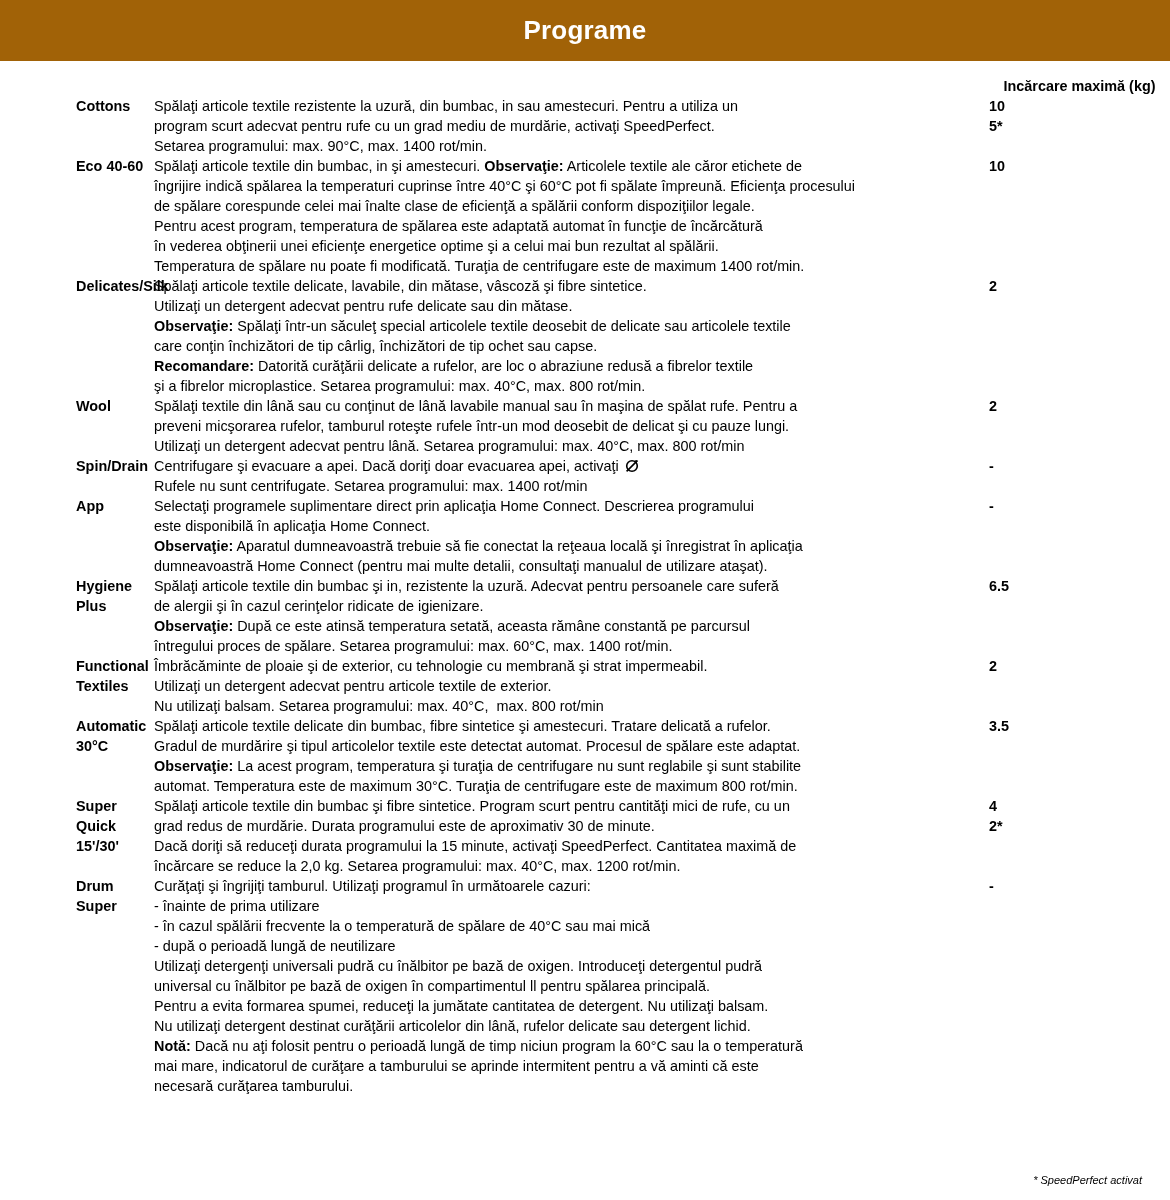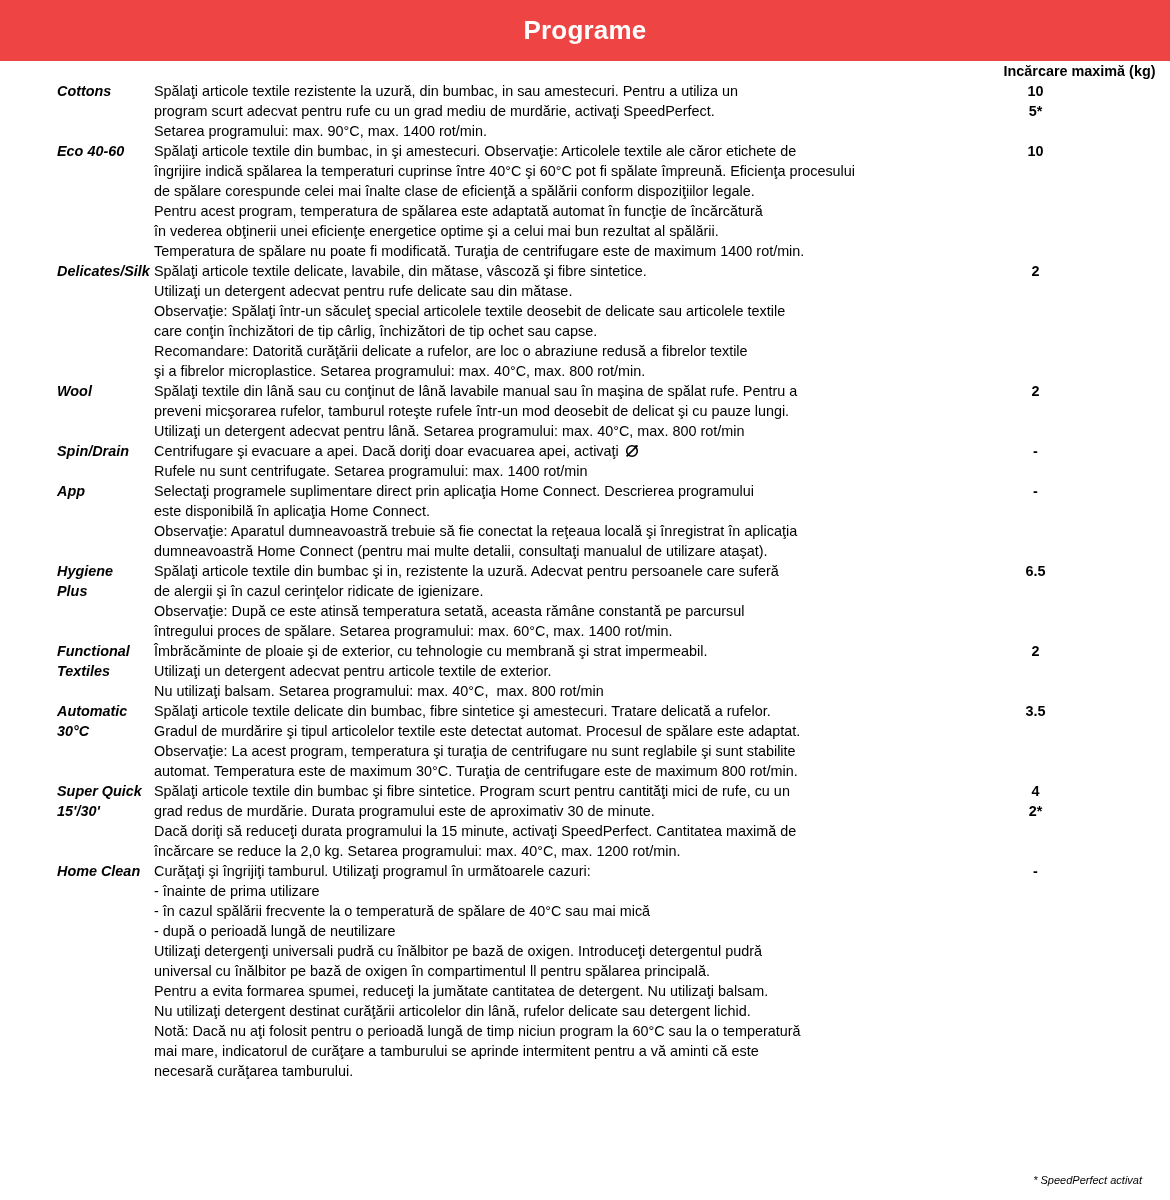--- a/index.html
+++ b/index.html
@@ -12,21 +12,21 @@
     height: 1200px;
     font-family: "Liberation Sans", sans-serif;
     color: #000000;
     overflow: hidden;
     position: relative;
   }
 
   
   #header-band {
     height: 61px;
-    background: #ef4444;
+    background: #a16207;
     display: flex;
     align-items: center;
     justify-content: center;
   }
   #page-title {
     color: #ffffff;
     font-size: 26px;
     font-weight: bold;
     letter-spacing: .2px;
   }
@@ -52,43 +52,43 @@
     vertical-align: top;
     font-size: 14.4px;
     line-height: 20px;
   }
 
   
   #load-header-row th {
     font-size: 14.4px;
     line-height: 20px;
     font-weight: bold;
+    padding-top: 15px;
     text-align: center;
   }
   #load-header-row th.spacer { font-weight: normal; }
 
   .cell-name {
     font-weight: bold;
-    padding-left: 57px;
+    padding-left: 76px;
     white-space: pre-line;
-    font-style: italic;
   }
   .cell-desc {
     padding-left: 8px;
     padding-right: 6px;
   }
   .cell-load {
-    text-align: center;
+    text-align: left;
     font-weight: bold;
     white-space: pre-line;
     padding-right: 88px;
   }
 
   .desc-line { display: block; white-space: pre-wrap; }
-  .desc-line b { font-weight: normal; }
+  .desc-line b { font-weight: bold; }
 
   
   .nospin-icon {
     display: inline-block;
     width: 14px;
     height: 14px;
     position: relative;
     vertical-align: -2px;
     margin-left: 2px;
   }
@@ -229,21 +229,21 @@
           <td class="cell-desc">
             <span class="desc-line">Spălaţi articole textile din bumbac şi fibre sintetice. Program scurt pentru cantităţi mici de rufe, cu un</span>
             <span class="desc-line">grad redus de murdărie. Durata programului este de aproximativ 30 de minute.</span>
             <span class="desc-line">Dacă doriţi să reduceţi durata programului la 15 minute, activaţi SpeedPerfect. Cantitatea maximă de</span>
             <span class="desc-line">încărcare se reduce la 2,0 kg. Setarea programului: max. 40°C, max. 1200 rot/min.</span>
           </td>
           <td class="cell-load">4
 2*</td>
         </tr>
         <tr>
-          <td class="cell-name">Home Clean</td>
+          <td class="cell-name">Drum Super</td>
           <td class="cell-desc">
             <span class="desc-line">Curăţaţi şi îngrijiţi tamburul. Utilizaţi programul în următoarele cazuri:</span>
             <span class="desc-line">- înainte de prima utilizare</span>
             <span class="desc-line">- în cazul spălării frecvente la o temperatură de spălare de 40°C sau mai mică</span>
             <span class="desc-line">- după o perioadă lungă de neutilizare</span>
             <span class="desc-line">Utilizaţi detergenţi universali pudră cu înălbitor pe bază de oxigen. Introduceţi detergentul pudră</span>
             <span class="desc-line">universal cu înălbitor pe bază de oxigen în compartimentul ll pentru spălarea principală.</span>
             <span class="desc-line">Pentru a evita formarea spumei, reduceţi la jumătate cantitatea de detergent. Nu utilizaţi balsam.</span>
             <span class="desc-line">Nu utilizaţi detergent destinat curăţării articolelor din lână, rufelor delicate sau detergent lichid.</span>
             <span class="desc-line"><b>Notă:</b> Dacă nu aţi folosit pentru o perioadă lungă de timp niciun program la 60°C sau la o temperatură</span>

